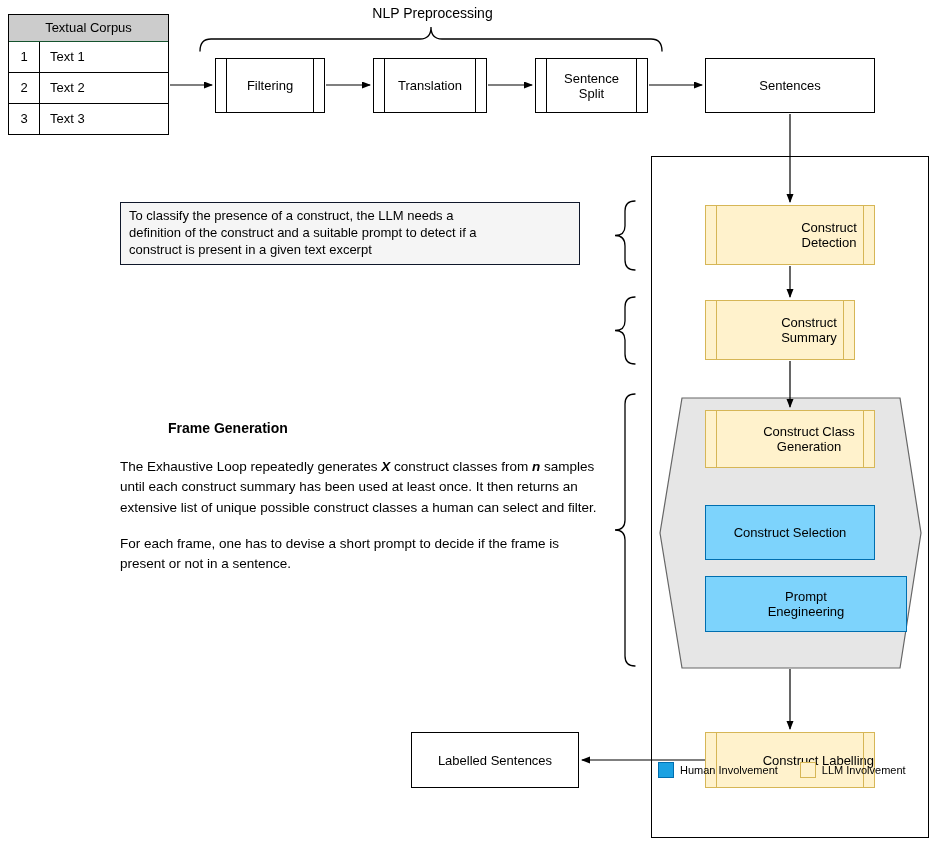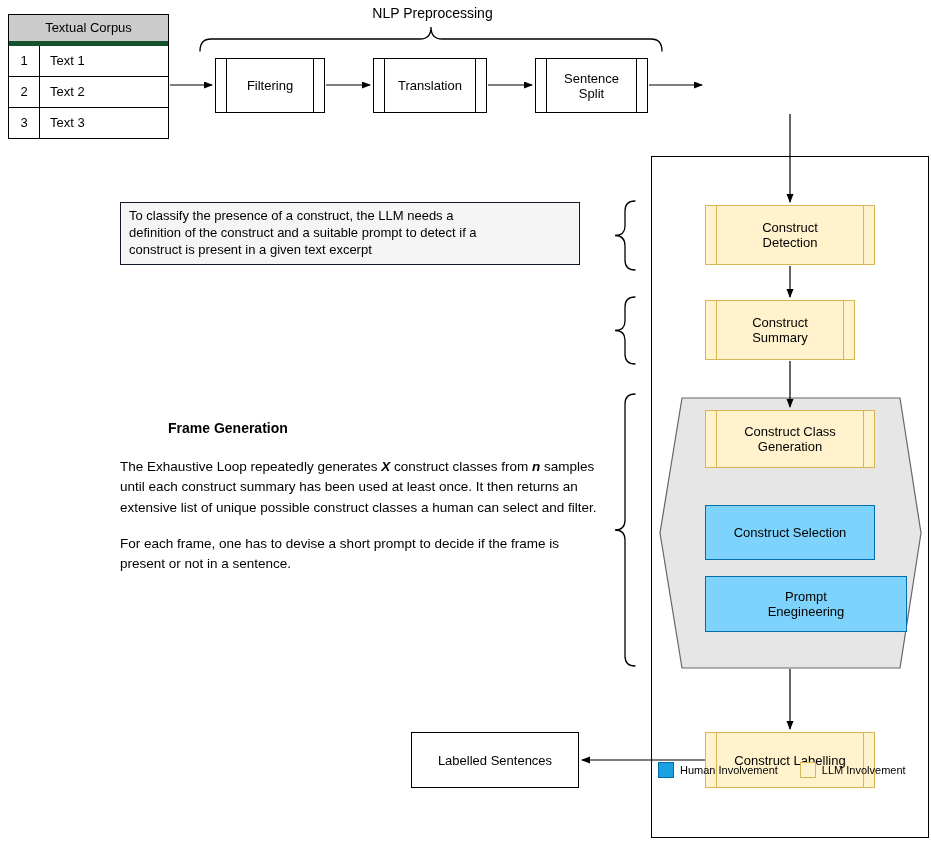--- a/index.html
+++ b/index.html
@@ -6,36 +6,36 @@
   .canvas{position:relative;width:931px;height:841px;background:#fff;
           font-family:"Liberation Sans",sans-serif;color:#000;overflow:hidden;}
 
   
   .node{position:absolute;display:flex;align-items:center;justify-content:center;
         text-align:center;border:1px solid #000;background:#fff;font-size:13px;
         z-index:3;box-sizing:border-box;}
   .node .lbl{display:block;}
   .bar{position:absolute;top:0;bottom:0;width:0;border-left:1px solid #000;}
   .bl{left:10px}.br{right:10px}
-  .llm{background:#FFF2CC;border-color:#D6B656;}
+  .llm{background:#FFF2CC;border-color:#D6B656;justify-content:flex-end;}
   .llm .bar{border-left-color:#D6B656;}
   .human{background:#7dd3fc;border-color:#006EAF;}
 
   .container-box{position:absolute;left:651px;top:156px;width:278px;height:682px;
                  border:1px solid #000;background:#fff;z-index:1;box-sizing:border-box;}
 
   svg.overlay{position:absolute;left:0;top:0;z-index:2;pointer-events:none;}
 
   .note{position:absolute;background:#F5F5F5;border:1px solid #0f172a;
         padding:5px 8px;font-size:13px;line-height:1.3;z-index:3;box-sizing:border-box;}
 
   .tbl{position:absolute;left:8px;top:14px;width:161px;border:1px solid #000;
        background:#fff;z-index:3;font-size:13px;box-sizing:border-box;}
   .tbl-header{height:26px;line-height:26px;text-align:center;background:#CCCCCC;
-              border-bottom:5px solid #14532d;}
+              border-bottom:1px solid #14532d;}
   .tbl-row{display:flex;height:30px;line-height:30px;border-bottom:1px solid #000;}
   .tbl-row:last-child{border-bottom:none;}
   .cell-num{width:30px;text-align:center;border-right:1px solid #000;}
   .cell-text{padding-left:10px;}
 
   .nlp-label{position:absolute;left:355px;top:5px;width:155px;text-align:center;
              font-size:14px;z-index:3;}
 
   .framegen{position:absolute;left:120px;top:418px;width:487px;font-size:13.5px;
             line-height:1.5;z-index:3;}
@@ -111,20 +111,23 @@
     <span class="bar bl"></span>
     <span class="bar br"></span>
     <span class="lbl">Translation</span>
   </div>
   <div class="node" style="left:535px;top:58px;width:113px;height:55px">
     <span class="bar bl"></span>
     <span class="bar br"></span>
     <span class="lbl" style="max-width:80px">Sentence Split</span>
   </div>
 
+  <div class="node" style="left:705px;top:58px;width:170px;height:55px">
+    <span class="lbl">Sentences</span>
+  </div>
 
   <div class="node llm" style="left:705px;top:205px;width:170px;height:60px">
     <span class="bar bl"></span>
     <span class="bar br"></span>
     <span class="lbl" style="max-width:90px">Construct Detection</span>
   </div>
   <div class="node llm" style="left:705px;top:300px;width:150px;height:60px">
     <span class="bar bl"></span>
     <span class="bar br"></span>
     <span class="lbl" style="max-width:90px">Construct Summary</span>

